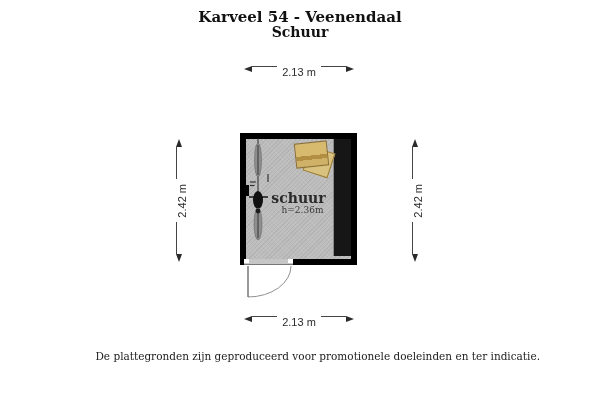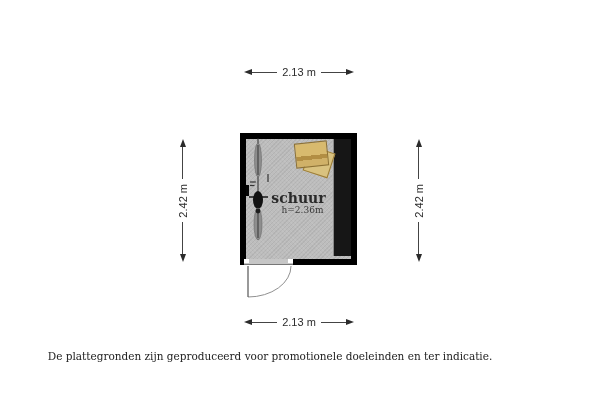--- a/index.html
+++ b/index.html
@@ -10,21 +10,21 @@
   }
   .canvas{position:absolute;left:0;top:0;width:600px;height:400px;}
 
   
   .title{position:absolute;left:0;top:9px;width:600px;text-align:center;
     font-family:"DejaVu Serif","Liberation Serif",serif;font-weight:bold;color:#111;}
   .title .l1{font-size:15px;line-height:16px;}
   .title .l2{font-size:14px;line-height:15px;}
 
   
-  .dim{position:absolute;display:flex;align-items:center;color:#2b2b2b;
+  .dim{position:absolute;display:flex;color:#2b2b2b;
     font-size:11px;font-family:"Liberation Sans",sans-serif;}
   .dim-h{flex-direction:row;}
   .dim-v{flex-direction:column;}
   .dim .seg{background:#444;flex:1;}
   .dim-h .seg{height:1px;}
   .dim-v .seg{width:1px;}
   .dim-h .lbl{padding:0 5px;white-space:nowrap;}
   .dim-v .lbl{padding:5px 0;white-space:nowrap;writing-mode:vertical-rl;transform:rotate(180deg);}
   .ah{width:0;height:0;}
   .ah-left{border-top:3px solid transparent;border-bottom:3px solid transparent;border-right:8px solid #2b2b2b;}
@@ -52,28 +52,32 @@
 
   
   .door-opening{position:absolute;left:4px;bottom:0;width:49px;height:6px;background:#c6c6c6;border-bottom:1px solid #777;box-sizing:border-box;}
   .jamb{position:absolute;top:0;width:5px;height:4px;background:#fff;}
   .jamb-left{left:0;}
   .jamb-right{right:0;}
 
   .door-svg{position:absolute;left:243px;top:264px;}
 
   
-  .footer{position:absolute;left:0;top:350px;width:540px;text-align:center;
+  .footer{position:absolute;left:0;top:350px;width:540px;text-align:right;
     font-family:"DejaVu Serif","Liberation Serif",serif;color:#222;font-size:10.5px;line-height:12.5px;}
 </style>
 </head>
 <body>
 
 <div class="canvas">
 
+  <div class="title">
+    <div class="l1">Karveel 54 - Veenendaal</div>
+    <div class="l2">Schuur</div>
+  </div>
 
   <div class="dim dim-h" style="left:244px;top:66px;width:110px;height:12px;">
     <span class="ah ah-left"></span>
     <span class="seg"></span>
     <span class="lbl">2.13 m</span>
     <span class="seg"></span>
     <span class="ah ah-right"></span>
   </div>
 
   <div class="dim dim-v" style="left:176px;top:139px;width:13px;height:123px;">

